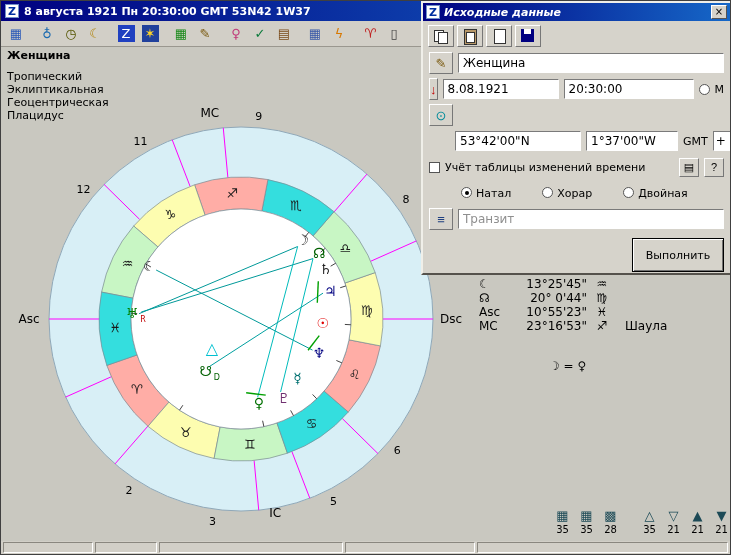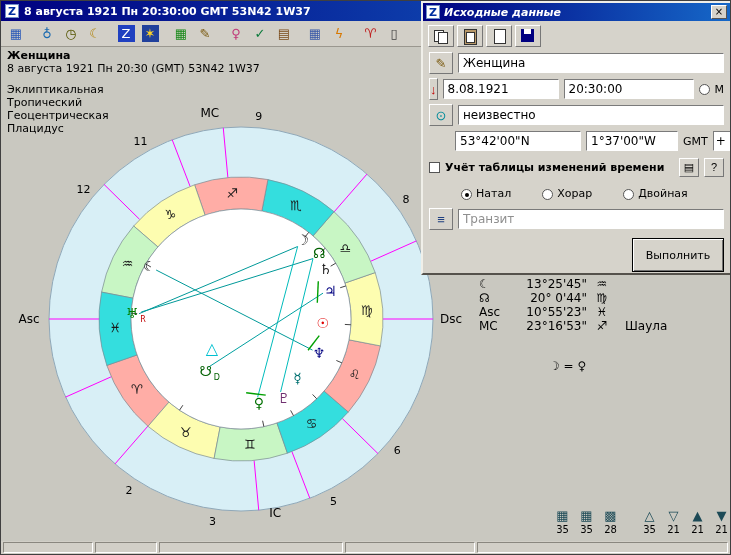--- a/index.html
+++ b/index.html
@@ -53,23 +53,23 @@
   .sq { width:24px; height:22px; border:1px solid; border-color:#fff #777 #777 #fff; background:#d6d3cb; display:flex; align-items:center; justify-content:center; font-size:13px; padding:0; }
   .sq.small { width:20px; height:19px; font-size:11px; }
   .txt { height:20px; border:1px solid; border-color:#7a7a7a #fff #fff #7a7a7a; background:#fff; font-size:12px; font-family:"DejaVu Sans",sans-serif; padding:0 4px; color:#000; }
   .grow { flex:1; min-width:0; }
   .dim { color:#8f8f8f; }
   .w-date { width:116px; } .w-time { width:130px; }
   .w-lat { width:126px; } .w-lon { width:92px; } .w-gmt { width:18px; padding:0 2px; }
   .radio { width:11px; height:11px; border-radius:50%; background:#fff; border:1px solid #555; position:relative; display:inline-block; flex:0 0 auto; }
   .radio.on::after { content:""; position:absolute; left:3px; top:3px; width:4px; height:4px; border-radius:50%; background:#000; }
   .rlabel { font-size:11px; }
-  .ropt { display:flex; align-items:flex-end; gap:4px; margin-right:26px; }
+  .ropt { display:flex; align-items:flex-start; gap:4px; margin-right:26px; }
   .checkbox { width:11px; height:11px; background:#fff; border:1px solid #555; display:inline-block; flex:0 0 auto; }
-  .cblabel { font-size:11px;font-weight:bold; }
+  .cblabel { font-size:11px; }
   .spacer { flex:1; }
   .glabel { font-size:11px; }
   .type-row { margin-left:38px; }
   .exec-row { display:flex; justify-content:flex-end; margin:8px 6px 0; }
   .exec { width:92px; height:34px; background:#d6d3cb; border:1px solid #000; box-shadow:inset 1px 1px 0 #fff, inset -1px -1px 0 #707070; font-size:11px; font-family:"DejaVu Sans",sans-serif; }
 
   
   .g-pencil { color:#7a5a10; }
   .g-red { color:#c00000; font-weight:bold; }
   .g-teal { color:#008b9a; }
@@ -143,24 +143,23 @@
         <span class="tb-glyph" style="color: rgb(64, 64, 64);">▯</span>
       </div>
       <div class="tb-btn tb-gap">
         <span class="tb-glyph" style="color: rgb(192, 32, 32);">×</span>
       </div>
     </div>
 
   <div class="main">
     <div class="info">
       <div class="b">Женщина</div>
-      <div>8 августа 1921  Пн  20:30 (GMT)  53N42  1W37</div>
       <div class="gap"></div>
+      <div>Тропический</div>
       <div>Эклиптикальная</div>
-      <div>Тропический</div>
       <div>Геоцентрическая</div>
       <div>Плацидус</div>
     </div>
 
     <svg id="wheel" width="470" height="483">
         <circle cx="240" cy="272" r="192" fill="#d8eff6" stroke="#90a8b8" stroke-width="1"></circle>
         <line x1="98" y1="272" x2="48" y2="272" stroke="#ff00ff" stroke-width="1"></line>
         <line x1="110.27654501475064" y1="329.7566033167636" x2="64.5992721326206" y2="350.0934354705536" stroke="#ff00ff" stroke-width="1"></line>
         <line x1="146.8396178833479" y1="379.16876039163355" x2="114.03666643382255" y2="416.9042394027722" stroke="#ff00ff" stroke-width="1"></line>
         <line x1="253.11662341741166" y1="413.3929071422107" x2="257.7351527897397" y2="463.1791420514398" stroke="#ff00ff" stroke-width="1"></line>
@@ -351,21 +350,20 @@
       <input class="txt w-date" value="8.08.1921" style="">
       <input class="txt w-time" value="20:30:00" style="">
       <span class="radio"></span>
       <span class="rlabel">М</span>
     </div>
 
     <div class="row">
       <button class="sq">
         <span class="g-teal">⊙</span>
       </button>
-      <input class="txt grow" value="неизвестно" style="">
     </div>
 
     <div class="row" style="margin-left:32px;">
       <input class="txt w-lat" value="53°42'00&quot;N" style="">
       <input class="txt w-lon" value="1°37'00&quot;W" style="">
       <span class="glabel">GMT</span>
       <input class="txt w-gmt" value="+" style="">
     </div>
 
     <div class="row">

